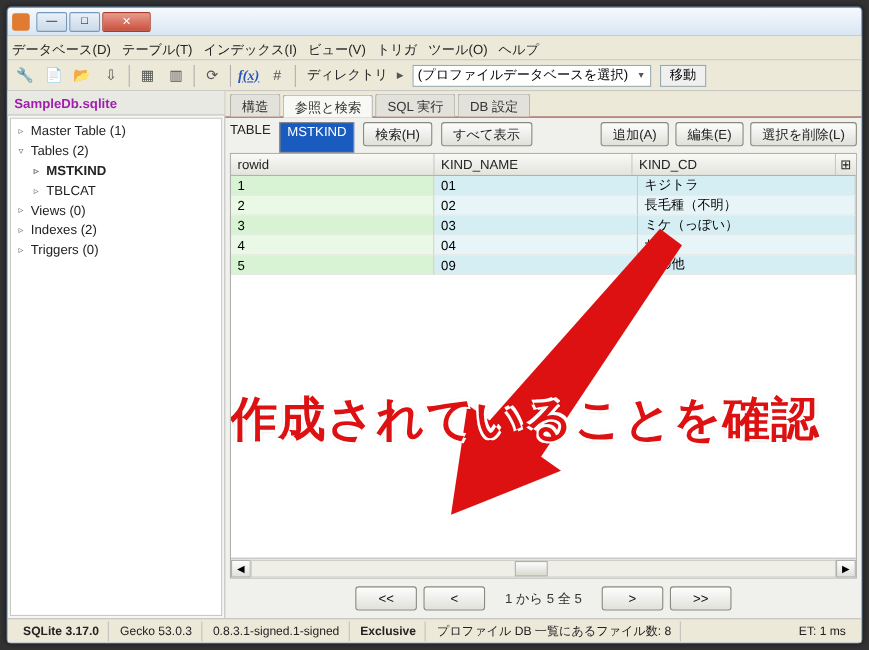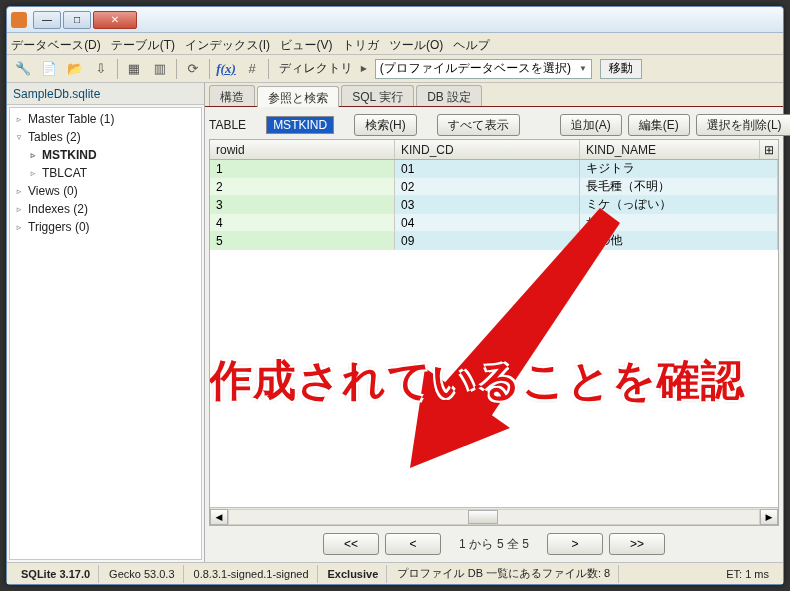--- a/index.html
+++ b/index.html
@@ -49,33 +49,33 @@
   .tb-btn{width:24px;height:22px;border:1px solid transparent;display:flex;align-items:center;justify-content:center;color:#555;font-size:13px;}
   .tb-sep{width:1px;height:20px;background:#b0b0b0;margin:0 2px;}
   .fx{color:#2a55c0;font-style:italic;font-weight:bold;font-family:serif;text-decoration:underline;}
   .tb-label{margin-left:6px;color:#222;}
   .tb-caret{font-size:8px;margin-left:6px;color:#555;}
   .combo{height:20px;border:1px solid #9aa;background:#fff;display:flex;align-items:center;padding:0 4px;gap:4px;margin-left:6px;}
   .combo .caret{font-size:8px;color:#555;margin-left:4px;}
   .move-btn{height:20px;border:1px solid #9aa;background:#f0f0f0;padding:0 8px;margin-left:6px;display:flex;align-items:center;}
   .body-row{flex:1;display:flex;min-height:0;}
   .sidebar{width:198px;border-right:1px solid #b0b0b0;display:flex;flex-direction:column;background:#f6f6f4;}
-  .sb-title{height:22px;background:#e9e9e4;border-bottom:1px solid #c5c5c0;font-weight:normal;color:#0c4a6e;padding:4px 6px;}
+  .sb-title{height:22px;background:#e9e9e4;border-bottom:1px solid #c5c5c0;font-weight:bold;color:#a21caf;padding:4px 6px;}
   .tree{flex:1;background:#fff;border:1px solid #c9c9c4;margin:2px;overflow:auto;padding:2px 0;}
   .tree-item{display:flex;align-items:center;height:18px;padding:0 4px;gap:4px;color:#222;}
   .twist{width:10px;font-size:9px;color:#777;display:inline-block;text-align:center;}
   .tree-l1{padding-left:4px;}
   .tree-l2{padding-left:18px;}
   .bold{font-weight:bold;}
   .main{flex:1;display:flex;flex-direction:column;min-width:0;}
   .tabs{height:24px;display:flex;align-items:flex-end;background:#ece9d8;border-bottom:1px solid #7f1d1d;padding-left:4px;}
   .tab{height:21px;border:1px solid #b0b0b0;border-bottom:none;background:#e2e2da;padding:3px 10px 0;margin-right:2px;border-radius:3px 3px 0 0;color:#333;}
   .tab.active{background:#f8f8f4;position:relative;top:1px;margin-top:15px;}
   .panel{flex:1;background:#f0f0ec;display:flex;flex-direction:column;min-height:0;padding:4px;}
-  .table-bar{display:flex;align-items:center;gap:20px;height:28px;}
+  .table-bar{display:flex;gap:8px;height:28px;}
   .table-bar .lab{color:#222;}
   .tablename{background:#1a5bbf;color:#fff;border:1px solid #888;padding:1px 6px;}
   .btn{height:22px;border:1px solid #8a8a82;background:linear-gradient(#fdfdfd,#e1e1da);padding:0 10px;border-radius:3px;color:#222;display:flex;align-items:center;white-space:nowrap;}
   .right-btns{display:flex;gap:6px;}
   .table-bar .spacer{flex:1;}
   .grid-wrap{flex:1;border:1px solid #b0b0b0;background:#fff;min-height:0;display:flex;flex-direction:column;position:relative;}
   .grid-head{display:flex;height:20px;background:linear-gradient(#f9f9f6,#e4e4dc);border-bottom:1px solid #b0b0b0;}
   .gh{border-right:1px solid #c9c9c4;padding:2px 6px;color:#222;display:flex;align-items:center;}
   .ghlast{width:18px;border-right:none;justify-content:center;}
   .col-rowid{width:185px;}
@@ -210,22 +210,22 @@
             <div class="right-btns">
               <div class="btn">追加(A)</div>
               <div class="btn">編集(E)</div>
               <div class="btn">選択を削除(L)</div>
             </div>
           </div>
 
           <div class="grid-wrap">
             <div class="grid-head">
               <div class="gh col-rowid">rowid</div>
+              <div class="gh col-name">KIND_NAME</div>
               <div class="gh col-cd">KIND_CD</div>
-              <div class="gh col-name">KIND_NAME</div>
               <div class="gh ghlast">⊞</div>
             </div>
             <div class="grid-body">
               <div class="gr">
                 <div class="gc rowid col-rowid">1</div>
                 <div class="gc data col-cd">01</div>
                 <div class="gc data col-name">キジトラ</div>
               </div>
               <div class="gr alt">
                 <div class="gc rowid col-rowid">2</div>

